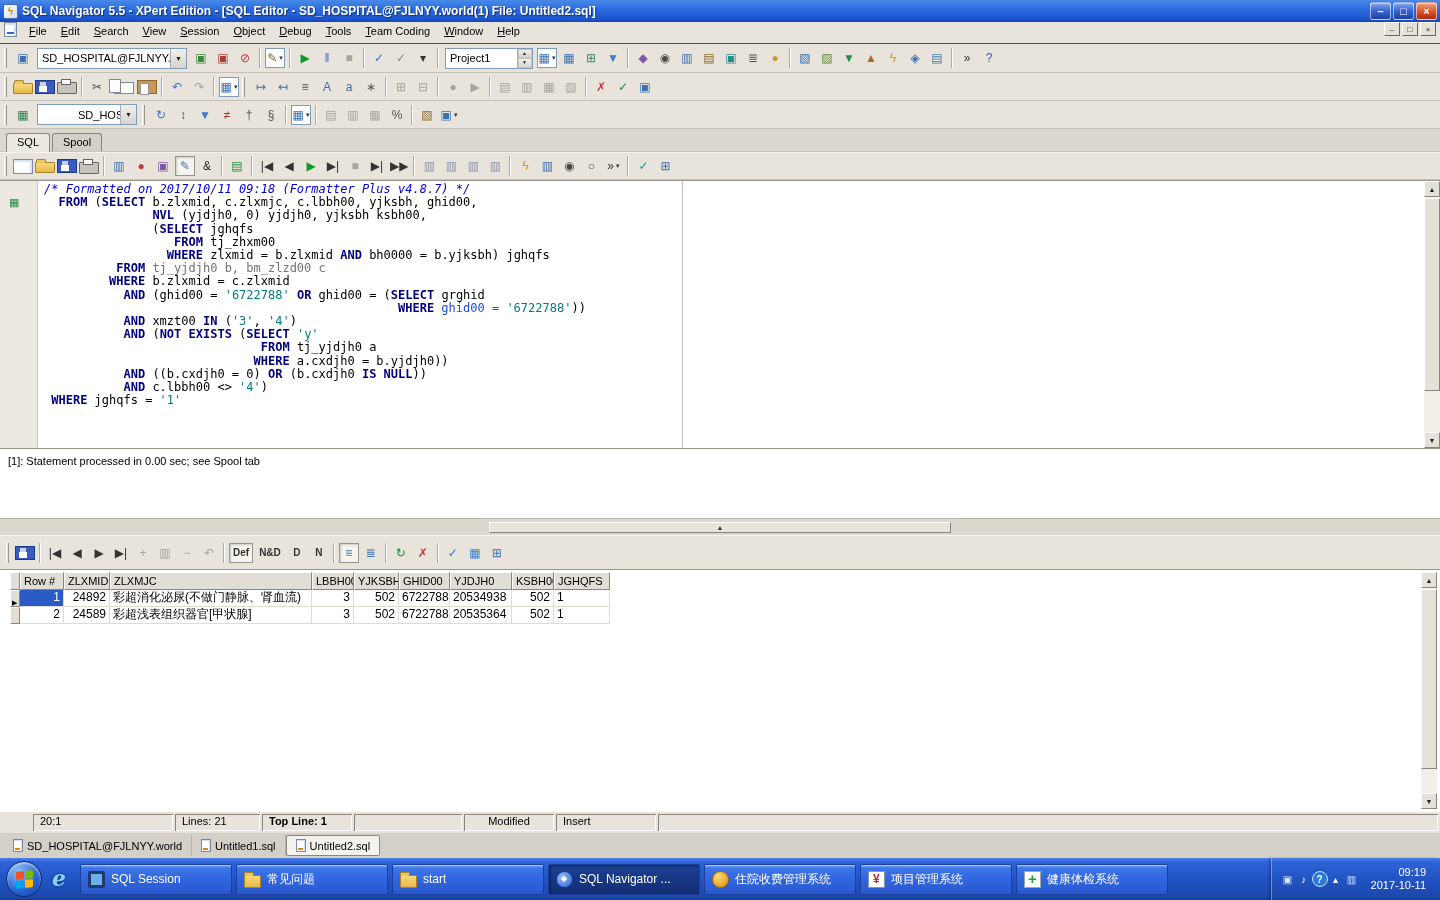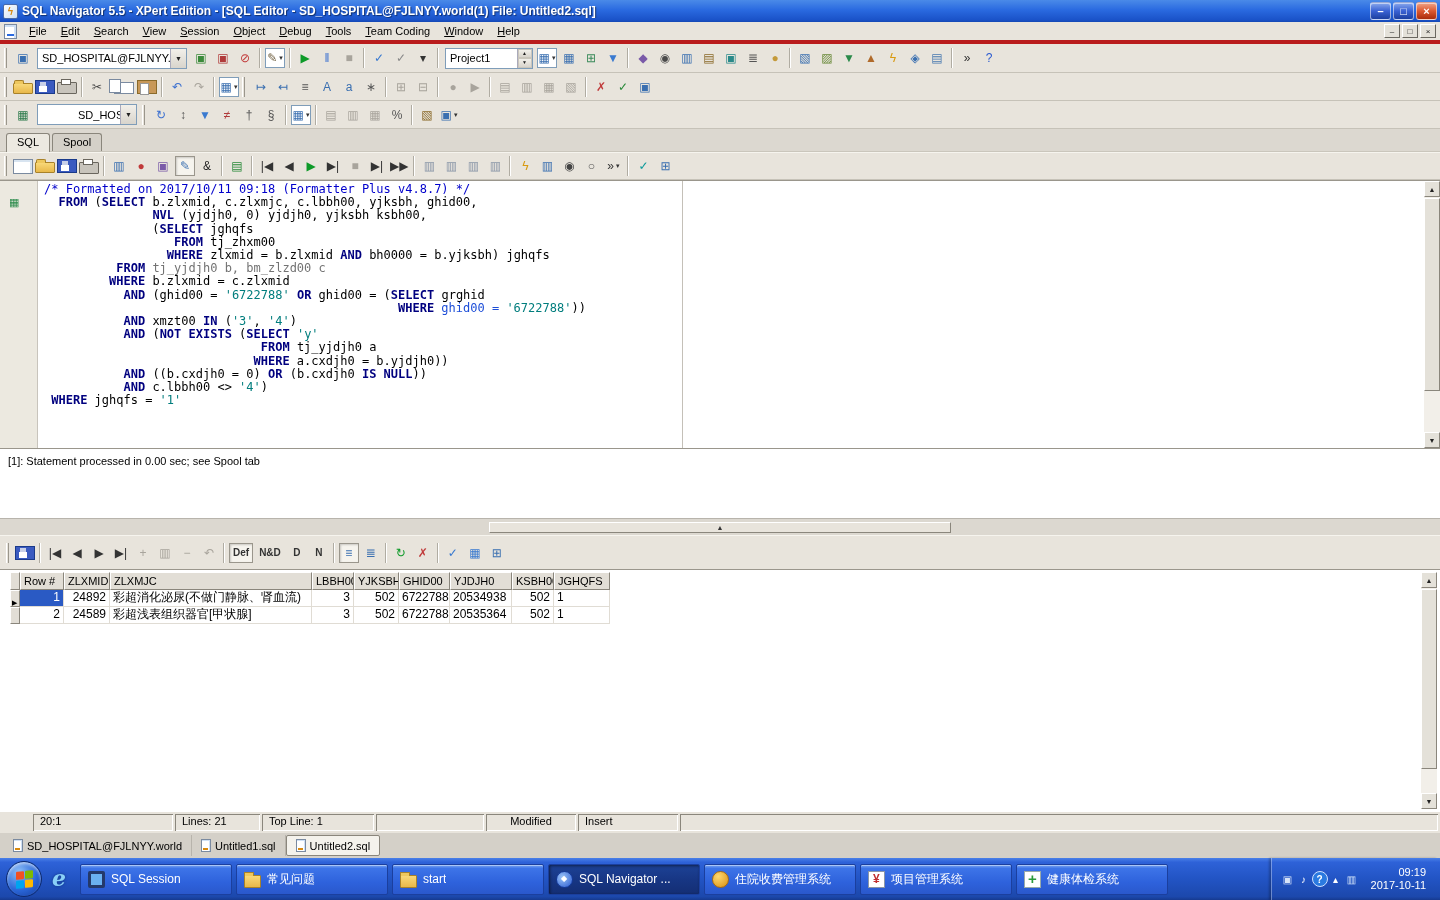--- a/index.html
+++ b/index.html
@@ -15,21 +15,21 @@
     font-size:10px; color:#d88a10; font-weight:bold; }
   .title-text { color:#fff; font-weight:bold; font-size:12px; text-shadow:1px 1px 1px #10306e;
     white-space:nowrap; overflow:hidden; flex:1; }
   .win-btns { display:flex; margin-right:3px; }
   .wbtn { width:21px; height:18px; margin-left:2px; border-radius:3px; border:1px solid rgba(255,255,255,.55);
     display:flex; align-items:center; justify-content:center; color:#fff; font-size:11px; font-weight:bold;
     background:linear-gradient(180deg,#8aa8ec 0%,#3a62d4 50%,#1c3fa0 100%); box-shadow:inset 0 1px 0 rgba(255,255,255,.5); }
   .wbtn.close { background:linear-gradient(180deg,#f0a488 0%,#dc5830 50%,#aa2c0c 100%); }
 
   
-  .menubar { height:22px; flex:none; display:flex; align-items:center; background:#e8e4dc; border-bottom:4px solid #b91c1c; }
+  .menubar { height:22px; flex:none; display:flex; align-items:flex-start; background:#e8e4dc; border-bottom:1px solid #b91c1c; }
   .mdi-doc { width:13px; height:15px; margin:0 5px 0 4px; background:#fff; border:1px solid #7a8aa0;
     box-shadow:inset -2px 2px 0 #cfe0f4; position:relative; }
   .mdi-doc::after { content:""; position:absolute; left:2px; bottom:2px; width:7px; height:2px; background:#2a6ae0; }
   .menu-items { display:flex; flex:1; }
   .mi { display:inline-block; padding:3px 7px; font-size:11px; }
   .mi::first-letter { text-decoration:underline; }
   .mdi-btns { display:flex; margin-right:4px; }
   .mbtn { width:16px; height:14px; margin-left:2px; background:#e4e1d9; border:1px solid; border-color:#fff #6a675f #6a675f #fff;
     display:flex; align-items:center; justify-content:center; font-size:8px; color:#222; }
 
@@ -123,21 +123,21 @@
   .grow > :nth-child(6), .grow > :nth-child(9) { text-align:right; }
   .grow > .gcell:first-child { background:#e2ded6; border:1px solid; border-color:#fff #8a867c #8a867c #fff; position:relative; }
   .grid-body .grow:first-child > .gcell:first-child::after { content:"▶"; position:absolute; left:1px; top:4px; font-size:7px; color:#000; }
   .grid-body .grow:first-child > .gcell:nth-child(2) { background:#2a5ac4; color:#fff; }
   .vs-grid { right:3px; top:2px; bottom:3px; }
 
   
   .statusbar { height:21px; flex:none; display:flex; background:#e8e4dc; padding:0 1px; }
   .sbc { height:17px; margin:2px 1px; box-shadow:inset 1px 1px 0 #8a867c, inset -1px -1px 0 #fff;
     padding:1px 7px 0; font-size:11px; white-space:nowrap; overflow:hidden; flex:none; }
-  .sbc1 { width:140px;margin-left:32px; } .sbc2 { width:85px; } .sbc3 { width:112px; } .sbc4 { width:108px; }
+  .sbc1 { width:140px;margin-left:32px; } .sbc2 { width:85px; } .sbc3 { width:90px;font-weight:bold; } .sbc4 { width:108px; }
   .sbc5 { width:90px;text-align:center; } .sbc6 { width:100px; } .sbc7 { flex:1; }
 
   
   .filetabs { height:25px; flex:none; background:#d4d0c8; display:flex; align-items:center; padding:2px 4px; }
   .ftab { display:flex; align-items:center; gap:4px; padding:0 9px; height:21px; font-size:11px; border-right:1px solid #b8b4ac; white-space:nowrap; }
   .ftab.active { background:#f4f2ec; border:1px solid #8a867c; border-radius:2px; }
   .ft-ico { width:10px; height:13px; background:#fff; border:1px solid #7a8aa0; box-shadow:inset -1px 1px 0 #cfe0f4; flex:none; position:relative; }
   .ft-ico::after { content:""; position:absolute; left:1px; bottom:1px; width:5px; height:2px; background:#d88a10; }
 
   
@@ -386,21 +386,21 @@
         <span class="tbi" style="color: rgb(13, 154, 154);">✓</span>
         <span class="tbi" style="color: rgb(58, 111, 176);">⊞</span>
     </div>
   </div>
 
   <div class="editor">
     <div class="gutter">
       <span class="gutter-ico">▦</span>
     </div>
     <div class="code">
-        <div class="cl"><span style="color: rgb(0, 0, 204); ">/* Formatted on 2017/10/11 09:18 (Formatter Plus v4.8.7) */</span></div>
+        <div class="cl"><span style="color: rgb(0, 0, 204); font-style: italic;">/* Formatted on 2017/10/11 09:18 (Formatter Plus v4.8.7) */</span></div>
         <div class="cl"><span style="color: rgb(0, 0, 0);">  </span><span style="color: rgb(0, 0, 127); font-weight: bold;">FROM</span><span style="color: rgb(0, 0, 0);"> (</span><span style="color: rgb(0, 0, 127); font-weight: bold;">SELECT</span><span style="color: rgb(0, 0, 0);"> b.zlxmid, c.zlxmjc, c.lbbh00, yjksbh, ghid00,</span></div>
         <div class="cl"><span style="color: rgb(0, 0, 0);">               </span><span style="color: rgb(0, 0, 127); font-weight: bold;">NVL</span><span style="color: rgb(0, 0, 0);"> (yjdjh0, 0) yjdjh0, yjksbh ksbh00,</span></div>
         <div class="cl"><span style="color: rgb(0, 0, 0);">               (</span><span style="color: rgb(0, 0, 127); font-weight: bold;">SELECT</span><span style="color: rgb(0, 0, 0);"> jghqfs</span></div>
         <div class="cl"><span style="color: rgb(0, 0, 0);">                  </span><span style="color: rgb(0, 0, 127); font-weight: bold;">FROM</span><span style="color: rgb(0, 0, 0);"> tj_zhxm00</span></div>
         <div class="cl"><span style="color: rgb(0, 0, 0);">                 </span><span style="color: rgb(0, 0, 127); font-weight: bold;">WHERE</span><span style="color: rgb(0, 0, 0);"> zlxmid = b.zlxmid </span><span style="color: rgb(0, 0, 127); font-weight: bold;">AND</span><span style="color: rgb(0, 0, 0);"> bh0000 = b.yjksbh) jghqfs</span></div>
         <div class="cl"><span style="color: rgb(0, 0, 0);">          </span><span style="color: rgb(0, 0, 127); font-weight: bold;">FROM</span><span style="color: #737373;"> tj_yjdjh0 b, bm_zlzd00 c</span></div>
         <div class="cl"><span style="color: rgb(0, 0, 0);">         </span><span style="color: rgb(0, 0, 127); font-weight: bold;">WHERE</span><span style="color: rgb(0, 0, 0);"> b.zlxmid = c.zlxmid</span></div>
         <div class="cl"><span style="color: rgb(0, 0, 0);">           </span><span style="color: rgb(0, 0, 127); font-weight: bold;">AND</span><span style="color: rgb(0, 0, 0);"> (ghid00 = </span><span style="color: rgb(0, 125, 125);">'6722788'</span><span style="color: rgb(0, 0, 0);"> </span><span style="color: rgb(0, 0, 127); font-weight: bold;">OR</span><span style="color: rgb(0, 0, 0);"> ghid00 = (</span><span style="color: rgb(0, 0, 127); font-weight: bold;">SELECT</span><span style="color: rgb(0, 0, 0);"> grghid</span></div>
         <div class="cl"><span style="color: rgb(0, 0, 0);">                                                 </span><span style="color: rgb(0, 0, 127); font-weight: bold;">WHERE</span><span style="color: #1d4ed8;"> ghid00 = </span><span style="color: rgb(0, 125, 125);">'6722788'</span><span style="color: rgb(0, 0, 0);">))</span></div>
         <div class="cl"><span style="color: rgb(0, 0, 0);">           </span><span style="color: rgb(0, 0, 127); font-weight: bold;">AND</span><span style="color: rgb(0, 0, 0);"> xmzt00 </span><span style="color: rgb(0, 0, 127); font-weight: bold;">IN</span><span style="color: rgb(0, 0, 0);"> (</span><span style="color: rgb(0, 125, 125);">'3'</span><span style="color: rgb(0, 0, 0);">, </span><span style="color: rgb(0, 125, 125);">'4'</span><span style="color: rgb(0, 0, 0);">)</span></div>

